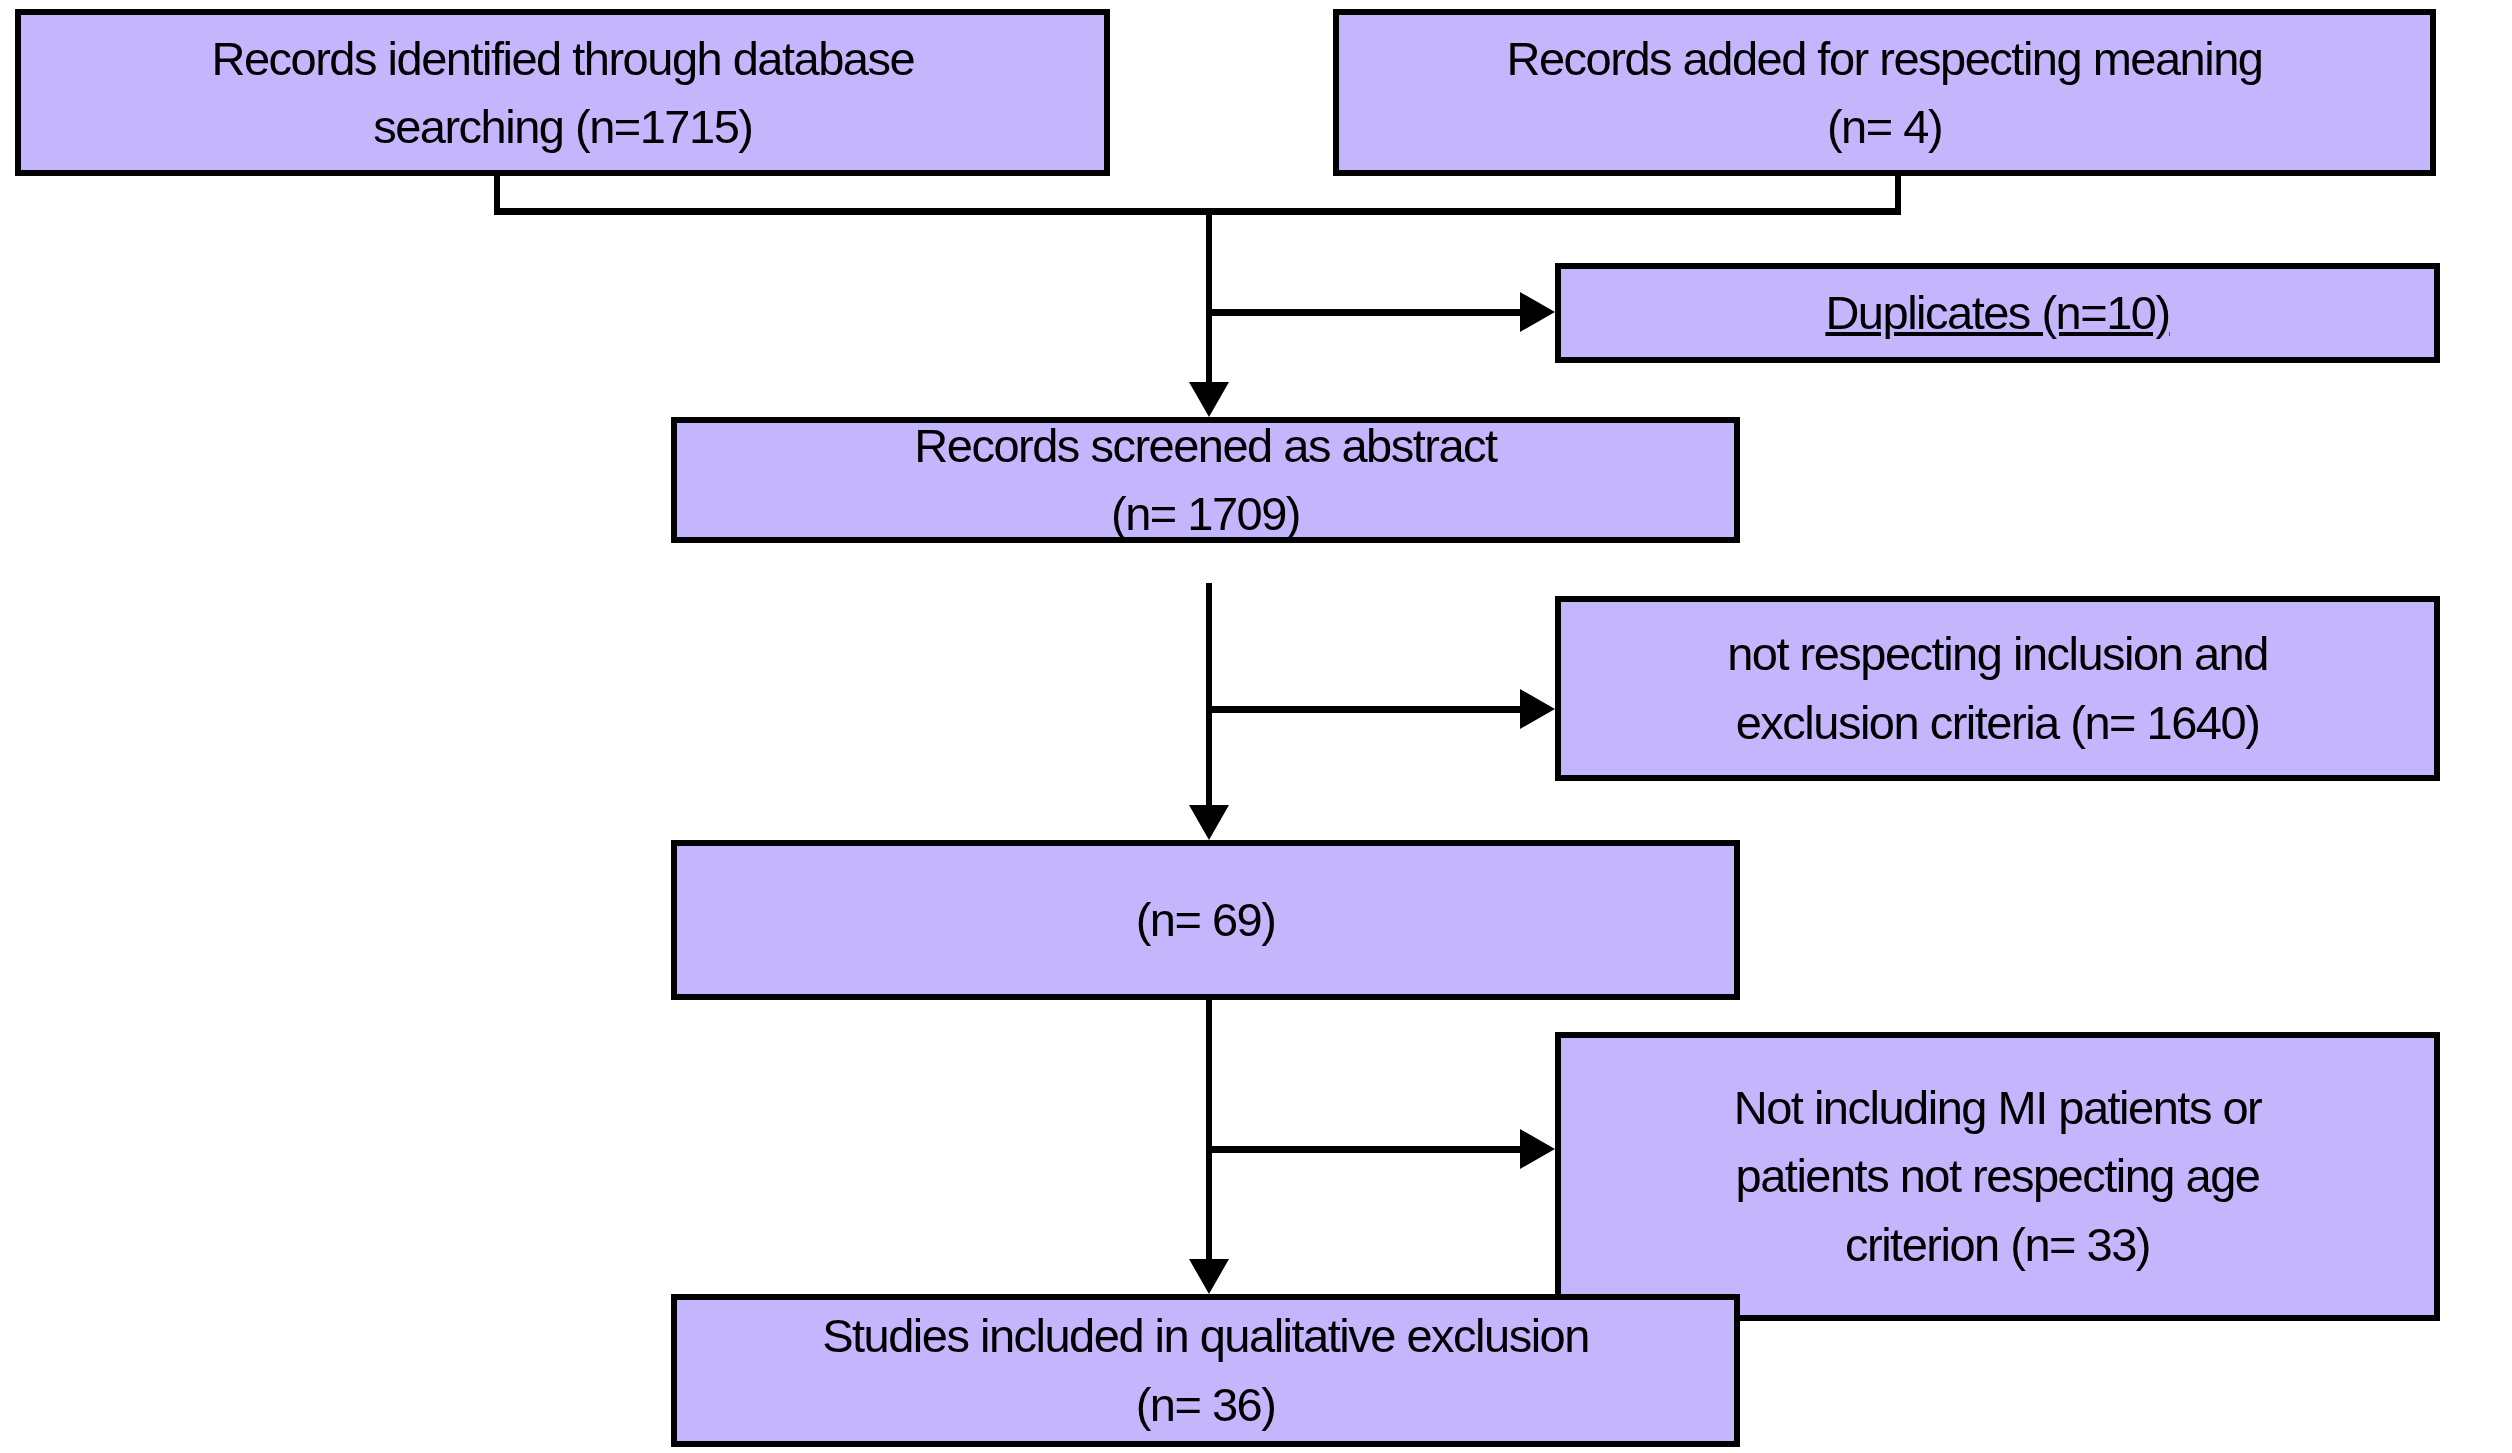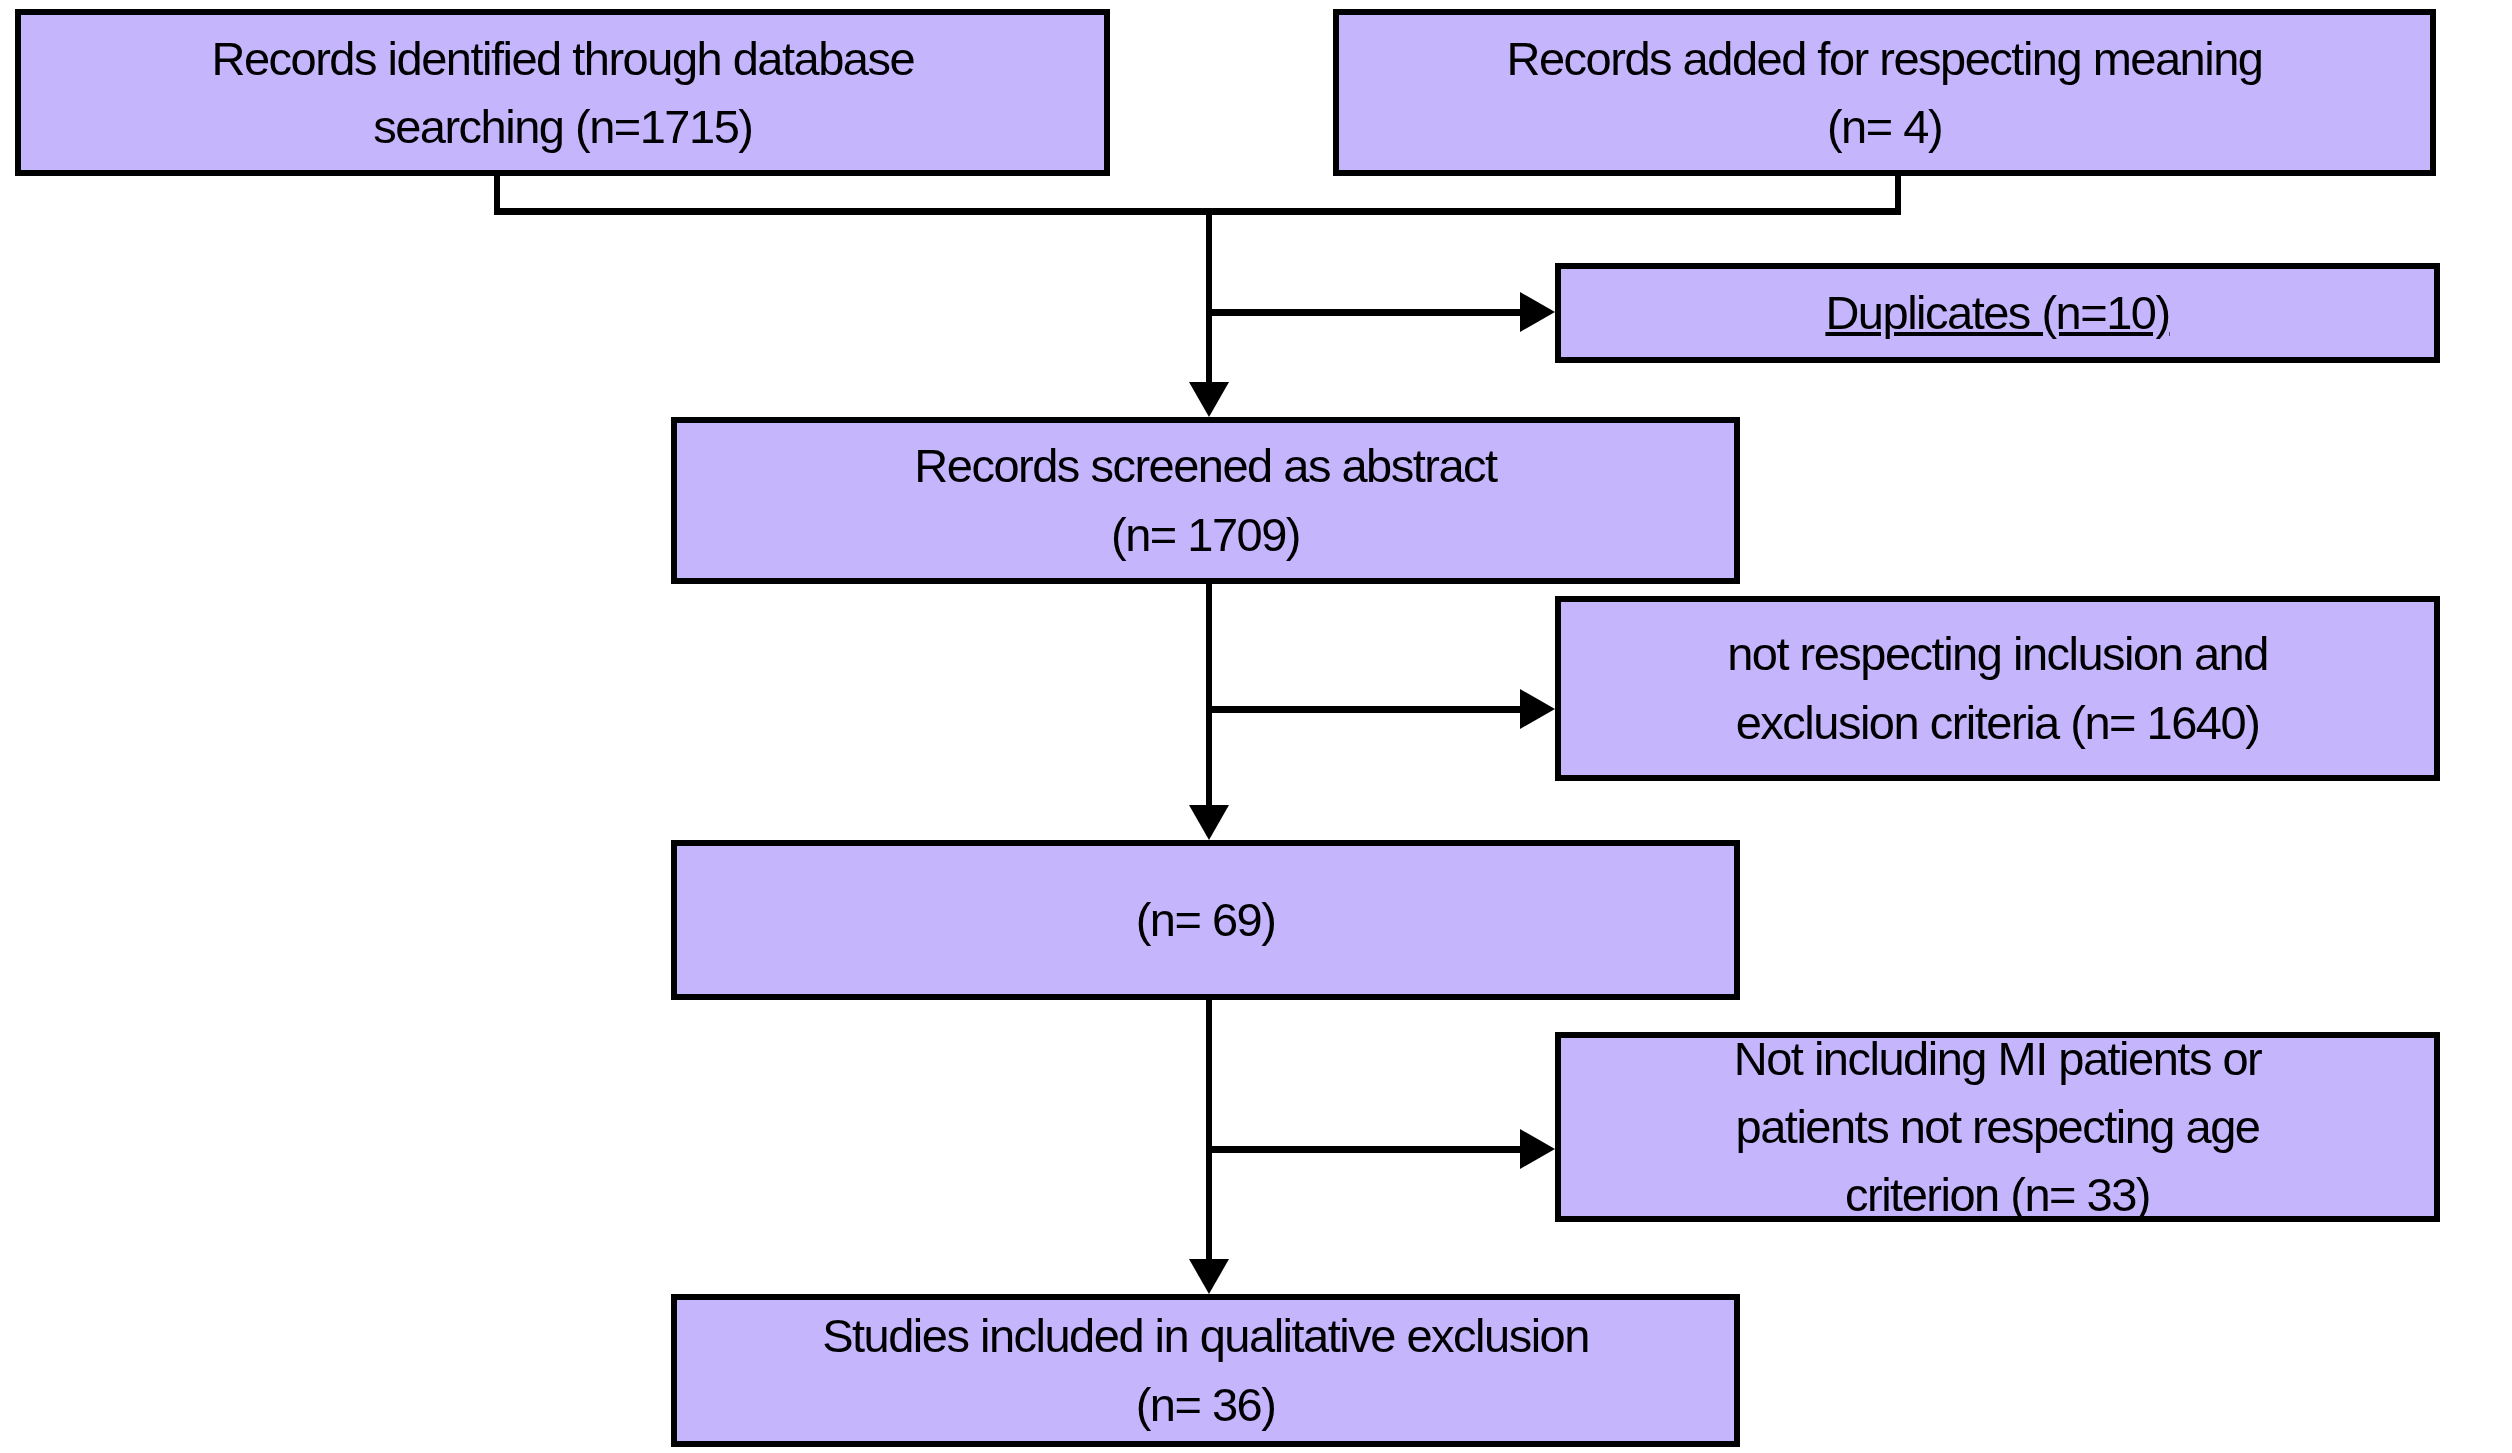--- a/index.html
+++ b/index.html
@@ -72,21 +72,21 @@
   <div class="line" style="left:1206px; top:208px; width:6.1px; height:177px;"></div>
   <div class="arrow-down" style="left:1189px; top:382px;"></div>
 
   <div class="line" style="left:1209px; top:309px; width:314px; height:6.9px;"></div>
   <div class="arrow-right" style="left:1520px; top:292px;"></div>
 
   <div class="box" style="left:1555px; top:263px; width:885px; height:100px;text-decoration:underline;">
     <span>Duplicates (n=10)</span>
   </div>
 
-  <div class="box" style="left:671px; top:417px; width:1069px; height:167px;">
+  <div class="box" style="left:671px; top:417px; width:1069px; height:126px;">
     <span>Records screened as abstract</span>
     <span>(n= 1709)</span>
   </div>
 
   <div class="line" style="left:1206px; top:583px; width:6.1px; height:225px;"></div>
   <div class="arrow-down" style="left:1189px; top:805px;"></div>
 
   <div class="line" style="left:1209px; top:706px; width:314px; height:6.9px;"></div>
   <div class="arrow-right" style="left:1520px; top:689px;"></div>
 
@@ -98,21 +98,21 @@
   <div class="box" style="left:671px; top:840px; width:1069px; height:160px;">
     <span>(n= 69)</span>
   </div>
 
   <div class="line" style="left:1206px; top:999px; width:6.1px; height:262px;"></div>
   <div class="arrow-down" style="left:1189px; top:1259px;"></div>
 
   <div class="line" style="left:1209px; top:1146px; width:314px; height:6.9px;"></div>
   <div class="arrow-right" style="left:1520px; top:1129px;"></div>
 
-  <div class="box" style="left:1555px; top:1032px; width:885px; height:190px;">
+  <div class="box" style="left:1555px; top:1032px; width:885px; height:289px;">
     <span>Not including MI patients or</span>
     <span>patients not respecting age</span>
     <span>criterion (n= 33)</span>
   </div>
 
   <div class="box" style="left:671px; top:1294px; width:1069px; height:153px;">
     <span>Studies included in qualitative exclusion</span>
     <span>(n= 36)</span>
   </div>
 

